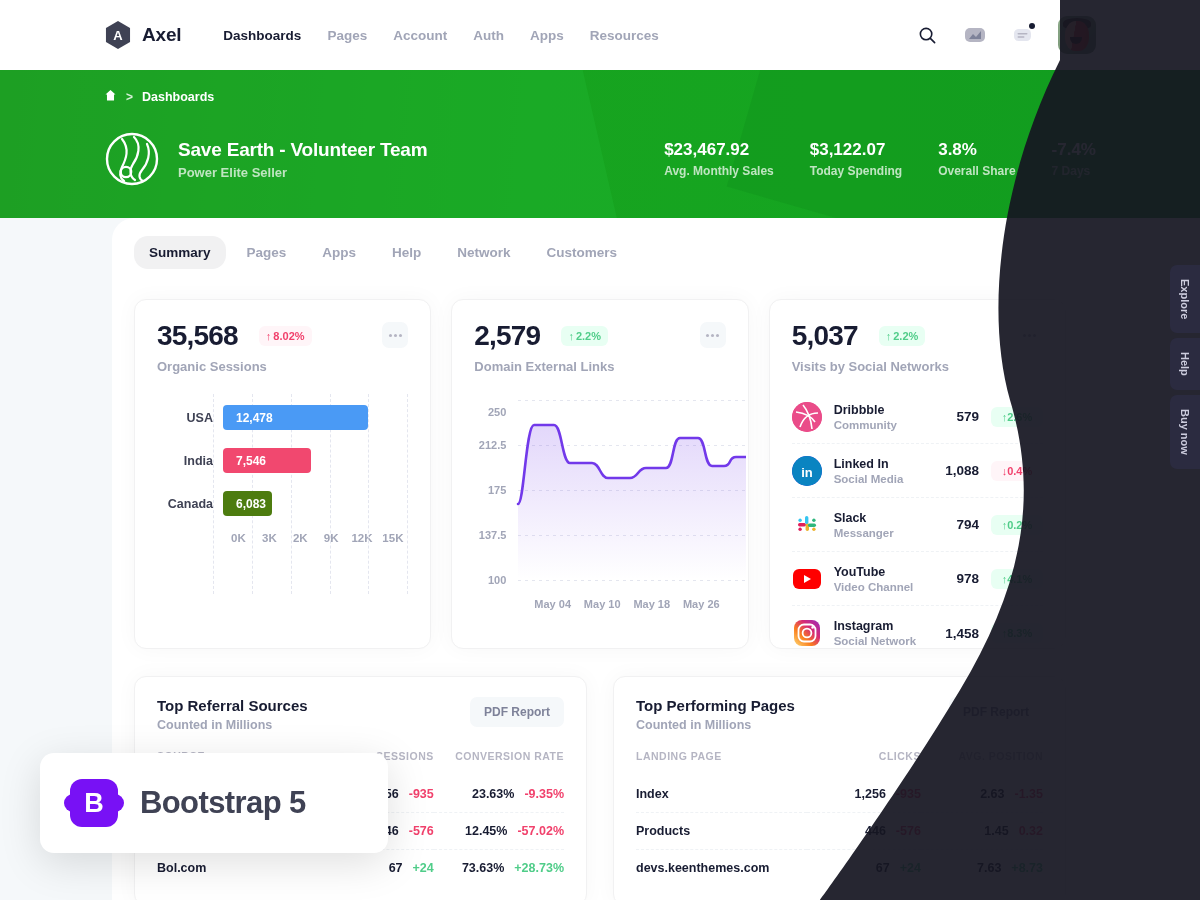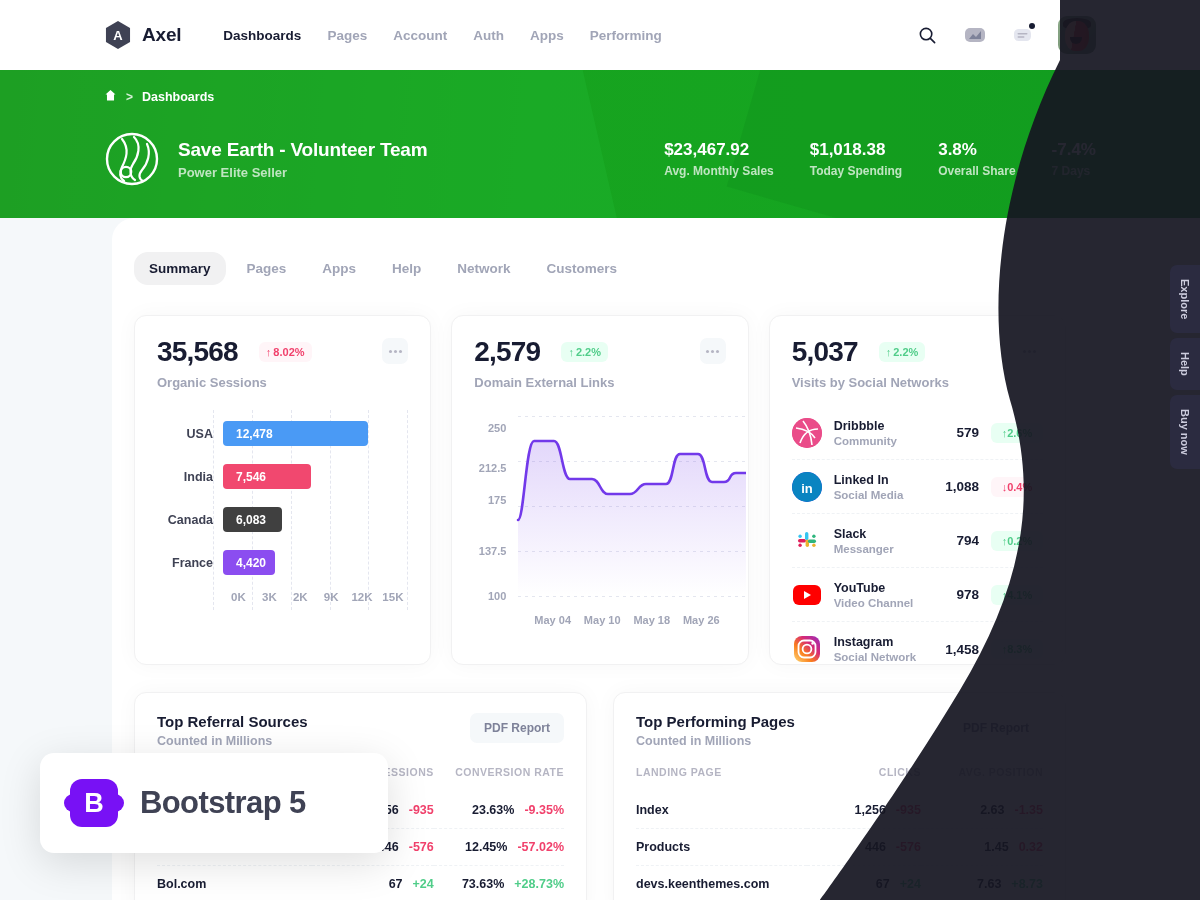--- a/index.html
+++ b/index.html
@@ -68,21 +68,21 @@
   .hstat:last-child { padding-right: 0; }
   .hstat-val { color:#ffffff; font-size:17px; font-weight:700; white-space:nowrap; }
   .hstat-lbl { color:#BFE5C1; font-size:12px; font-weight:600; margin-top:4px; white-space:nowrap; }
 
   
   .sheet {
     position:absolute; top:218px; left:112px; width:976px; height:682px;
     background:#ffffff; border-radius:22px 22px 0 0; z-index:2;
   }
   .tabs { display:flex; align-items:center; gap:6px; padding: 18px 22px 0 22px; }
-  .tab { font-size:13.5px; font-weight:700; color:#A1A5B7; padding:9px 15px; border-radius:14px; white-space:nowrap;margin-top:16px;}
+  .tab { font-size:13.5px; font-weight:700; color:#A1A5B7; padding:9px 15px; border-radius:14px; white-space:nowrap;}
   .tab.active { background:#F1F1F2; color:#181C32; }
 
   .grid3 { display:flex; gap:20px; padding: 30px 22px 0 22px; }
   .card {
     background:#ffffff; border:1px solid #F1F1F2; border-radius:12px; flex:1;
     box-shadow: 0 0 22px rgba(0,0,0,0.035);
     position:relative; height:350px; overflow:hidden;
   }
   .card-head { padding: 22px 22px 0 22px; display:flex; align-items:flex-start; }
   .kpi-row { display:flex; align-items:center; gap:21px; }
@@ -190,21 +190,21 @@
     <div class="brand">
       <div class="brand-mark">A</div>
       <div class="brand-name">Axel</div>
     </div>
     <div class="nav-links">
       <div class="nav-link active">Dashboards</div>
       <div class="nav-link">Pages</div>
       <div class="nav-link">Account</div>
       <div class="nav-link">Auth</div>
       <div class="nav-link">Apps</div>
-      <div class="nav-link">Performing</div>
+      <div class="nav-link">Resources</div>
     </div>
     <div class="nav-right">
       <div class="nav-icon">
         <svg width="19" height="19" viewBox="0 0 20 20">
             <circle cx="8.5" cy="8.5" r="6" fill="none" stroke="#181C32" stroke-width="1.7"></circle>
             <line x1="13" y1="13" x2="17.5" y2="17.5" stroke="#181C32" stroke-width="1.7" stroke-linecap="round"></line>
           </svg>
       </div>
       <div class="nav-icon">
         <svg width="22" height="22" viewBox="0 0 22 22">
@@ -255,21 +255,21 @@
         <div class="hero-titles">
           <div class="hero-title">Save Earth - Volunteer Team</div>
           <div class="hero-sub">Power Elite Seller</div>
         </div>
         <div class="hero-stats">
           <div class="hstat">
             <div class="hstat-val">$23,467.92</div>
             <div class="hstat-lbl">Avg. Monthly Sales</div>
           </div>
           <div class="hstat">
-            <div class="hstat-val">$1,018.38</div>
+            <div class="hstat-val">$3,122.07</div>
             <div class="hstat-lbl">Today Spending</div>
           </div>
           <div class="hstat">
             <div class="hstat-val">3.8%</div>
             <div class="hstat-lbl">Overall Share</div>
           </div>
           <div class="hstat">
             <div class="hstat-val">-7.4%</div>
             <div class="hstat-lbl">7 Days</div>
           </div>
@@ -326,28 +326,22 @@
             </div>
           </div>
           <div class="bar-row">
             <div class="bar-name">India</div>
             <div class="bar" style="width:88px;background:#F1486F;">
               <span>7,546</span>
             </div>
           </div>
           <div class="bar-row">
             <div class="bar-name">Canada</div>
-            <div class="bar" style="width:59px;background:#404040;">
+            <div class="bar" style="width:49px;background:#4d7c0f;">
               <span>6,083</span>
-            </div>
-          </div>
-          <div class="bar-row">
-            <div class="bar-name">France</div>
-            <div class="bar" style="width:52px;background:#8B4DF0;">
-              <span>4,420</span>
             </div>
           </div>
           <div class="bc-axis">
             <span>0K</span>
             <span>3K</span>
             <span>2K</span>
             <span>9K</span>
             <span>12K</span>
             <span>15K</span>
           </div>
@@ -369,22 +363,22 @@
           <div class="dots-btn">
               <i></i>
               <i></i>
               <i></i>
             </div>
         </div>
 
         <div class="areawrap">
           <div class="ylabels">
             <span style="top:12px">250</span>
-            <span style="top:52px">212.5</span>
-            <span style="top:84px">175</span>
+            <span style="top:45px">212.5</span>
+            <span style="top:90px">175</span>
             <span style="top:135px">137.5</span>
             <span style="top:180px">100</span>
           </div>
           <svg width="232" height="192" viewBox="0 0 232 192" style="margin-left:42px;display:block">
             <defs>
               <linearGradient id="ag" x1="0" y1="0" x2="0" y2="1">
                 <stop offset="0%" stop-color="#7239EA" stop-opacity="0.20"></stop>
                 <stop offset="100%" stop-color="#7239EA" stop-opacity="0.00"></stop>
               </linearGradient>
             </defs>

